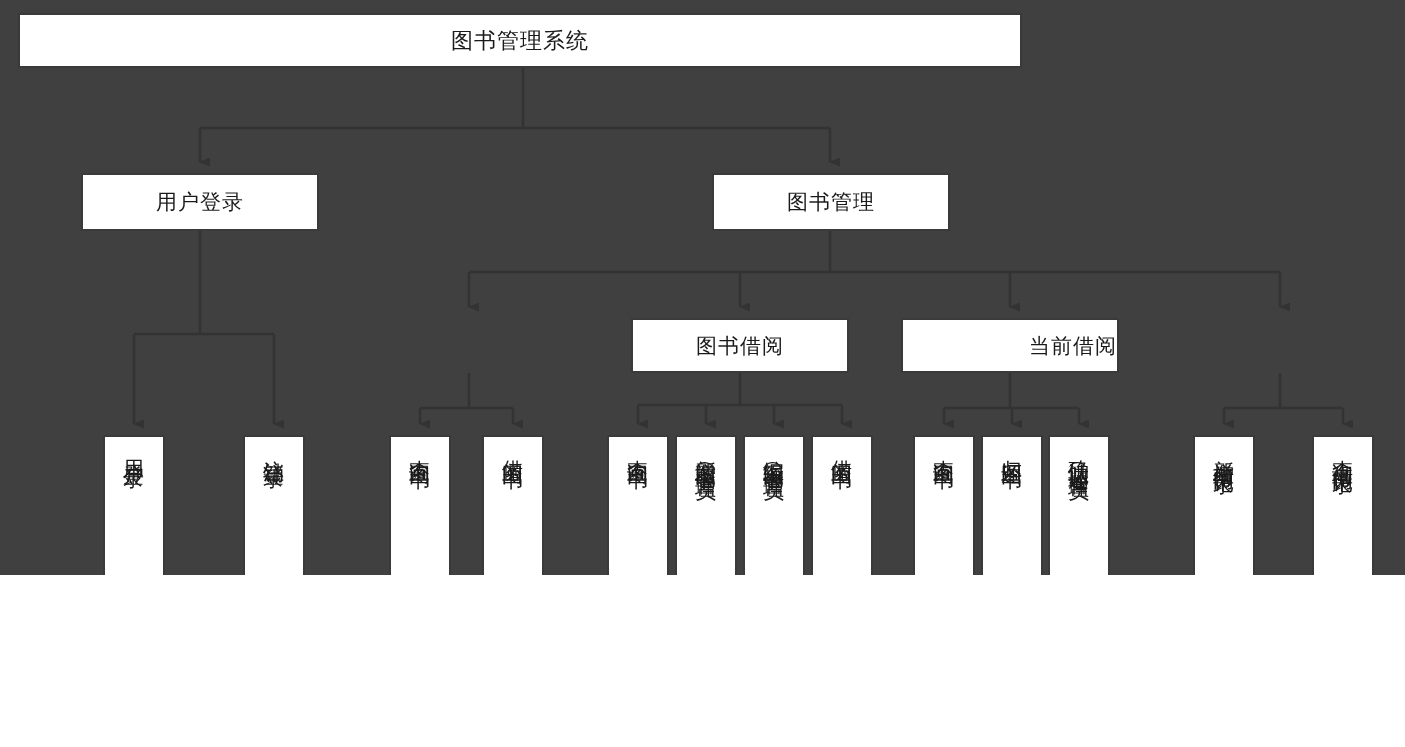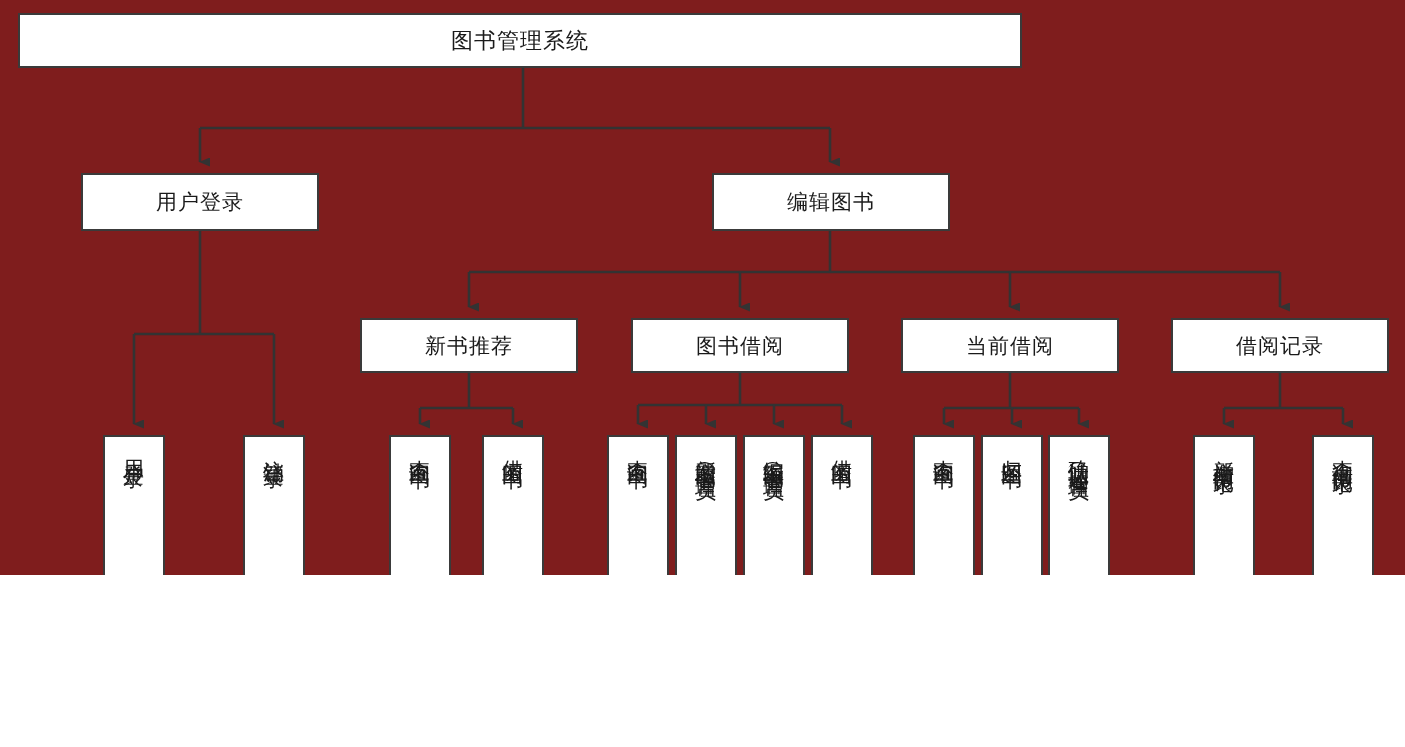--- a/index.html
+++ b/index.html
@@ -7,21 +7,21 @@
     padding: 0;
     background: #ffffff;
   }
   body {
     font-family: "Liberation Sans", "DejaVu Sans", sans-serif;
   }
   #canvas {
     position: relative;
     width: 1405px;
     height: 575px;
-    background: #7f1d1d;
+    background: #404040;
     overflow: hidden;
   }
   #edges {
     position: absolute;
     left: 0;
     top: 0;
     width: 1405px;
     height: 747px;
     pointer-events: none;
   }
@@ -133,34 +133,28 @@
   </svg>
 
   <div class="node horiz root" style="left:18px; top:13px; width:1004px; height:55px;">
     <span>图书管理系统</span>
   </div>
 
   <div class="node horiz" style="left:81px; top:173px; width:238px; height:58px;">
     <span>用户登录</span>
   </div>
   <div class="node horiz" style="left:712px; top:173px; width:238px; height:58px;">
-    <span>编辑图书</span>
-  </div>
-
-  <div class="node horiz" style="left:360px; top:318px; width:218px; height:55px;">
-    <span>新书推荐</span>
-  </div>
+    <span>图书管理</span>
+  </div>
+
   <div class="node horiz" style="left:631px; top:318px; width:218px; height:55px;text-align:right;">
     <span>图书借阅</span>
   </div>
-  <div class="node horiz" style="left:901px; top:318px; width:218px; height:55px;">
+  <div class="node horiz" style="left:901px; top:318px; width:218px; height:55px;justify-content:flex-end;">
     <span>当前借阅</span>
-  </div>
-  <div class="node horiz" style="left:1171px; top:318px; width:218px; height:55px;">
-    <span>借阅记录</span>
   </div>
 
   <div class="node vert" style="left:103px; top:435px; width:62px; height:302px;">
     <span class="vtext">用户登录</span>
   </div>
   <div class="node vert" style="left:243px; top:435px; width:62px; height:302px;">
     <span class="vtext">注销登录</span>
   </div>
 
   <div class="node vert" style="left:389px; top:435px; width:62px; height:302px;">

